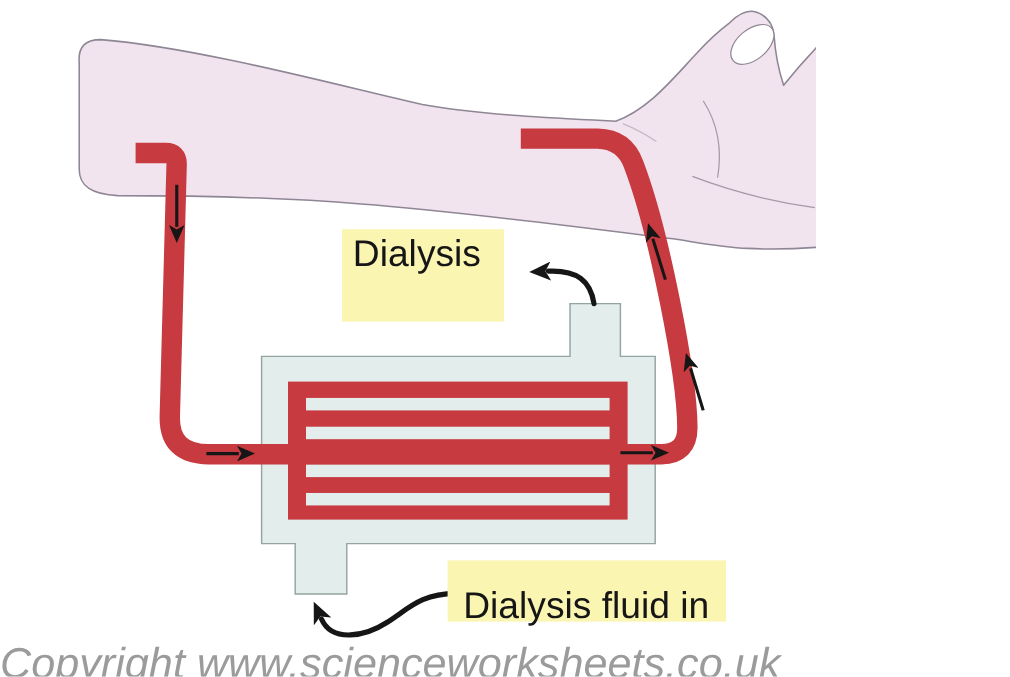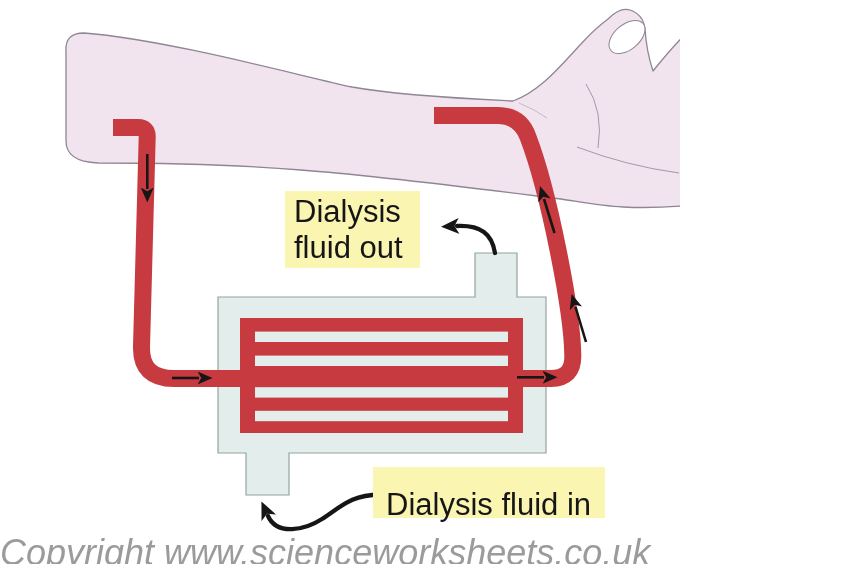--- a/index.html
+++ b/index.html
@@ -112,19 +112,18 @@
     <path class="flow" marker-end="url(#ah)" d="M 517 377.3 L 544 377.3"></path>
     <path class="flow" marker-end="url(#ah)" d="M 586 342 L 575.5 307"></path>
     <path class="flow" marker-end="url(#ah)" d="M 554.5 233 L 544 199"></path>
 
     <path class="leader" marker-end="url(#ahb)" d="M 495 253 C 492 234 481 225 457 226"></path>
     <path class="leader" marker-end="url(#ahb)" d="M 391 494.5 L 380 494.5 C 350 495 341 507 322 519 C 305 530 277 536 268 516"></path>
   </svg>
 
   <div class="hl label-out">
     <span style="display:block">Dialysis</span>
-    <span style="display:block">fluid out</span>
   </div>
   <div class="hl label-in">Dialysis fluid in</div>
 
   <div class="copyright">Copyright www.scienceworksheets.co.uk 2026</div>
 
 </div>
 
 </body></html>

